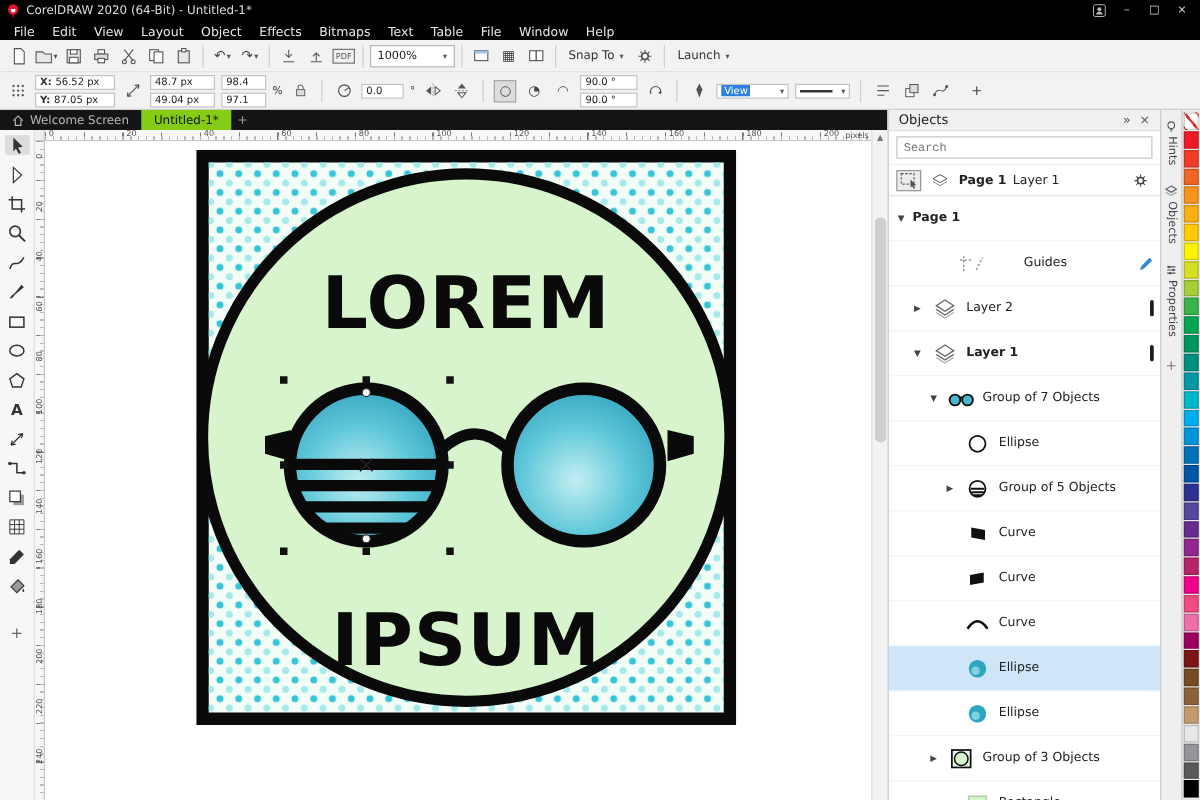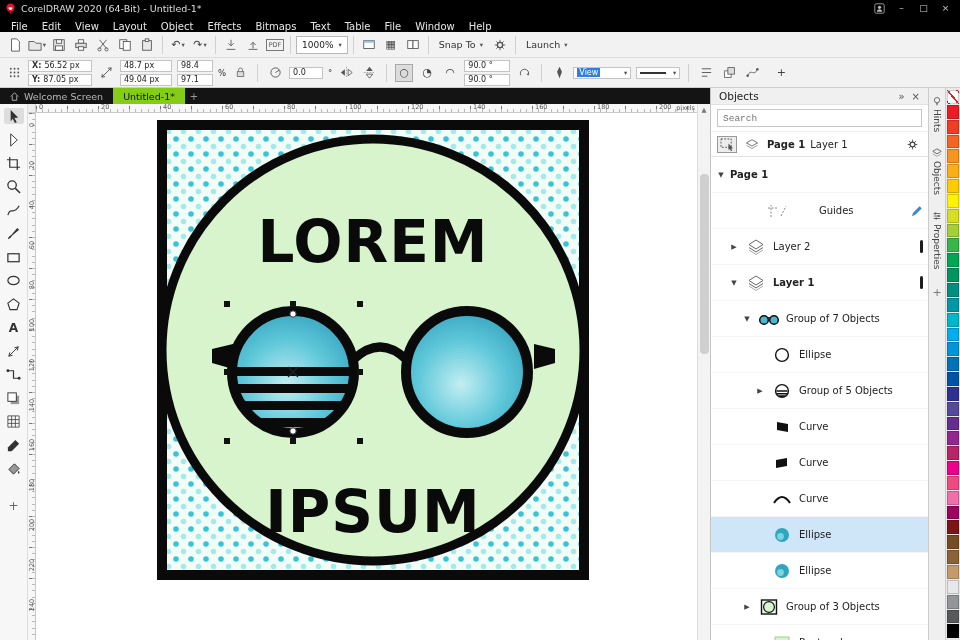--- a/index.html
+++ b/index.html
@@ -15,21 +15,21 @@
   
   #menubar{position:absolute;left:0;top:16px;width:960px;height:16px;background:#000;display:flex;align-items:flex-end;padding:0 4px;color:#e6e6e6}
   .menu-item{padding:0 7px;font-size:10px}
 
   
   #toolbar{position:absolute;left:0;top:32px;width:960px;height:26px;background:#f2f2f2;border-bottom:1px solid #dcdcdc;display:flex;align-items:center;padding:0 5px;gap:2px}
   .tbtn{height:20px;min-width:20px;display:flex;align-items:center;justify-content:center;color:#444;font-size:11px}
   .tbtn svg{width:14px;height:14px}
   .dd{font-size:6.5px;color:#555;margin-left:1px}
   .sep{width:1px;height:18px;background:#d0d0d0;margin:0 3px}
-  .zoom-dd{display:flex;align-items:center;border:1px solid #b8b8b8;background:#fff;height:18px;padding:0 5px;font-size:9px;gap:4px}
+  .zoom-dd{display:flex;align-items:center;border:1px solid #b8b8b8;background:#fff;height:18px;padding:0 5px;font-size:9px;gap:20px}
   .txt-btn{display:flex;align-items:center;gap:3px;font-size:9.5px;color:#333;padding:0 5px;height:20px}
   .pdf-chip{font-size:6.5px;border:1px solid #777;color:#555;padding:0 2px;line-height:10px}
 
   
   #propbar{position:absolute;left:0;top:58px;width:960px;height:30px;background:#f2f2f2;border-bottom:1px solid #cfcfcf;display:flex;align-items:center;padding:0 5px;gap:5px}
   .stack{display:flex;flex-direction:column;gap:2px}
   .pfield{display:flex;align-items:center;background:#fff;border:1px solid #c4c4c4;height:12px;font-size:8px;padding:0 3px;gap:3px;white-space:nowrap}
   .pfield .lbl{color:#333}
   .plabel{font-size:8.5px;color:#333}
   .pbtn{width:18px;height:18px;display:flex;align-items:center;justify-content:center;color:#444;font-size:11px}

